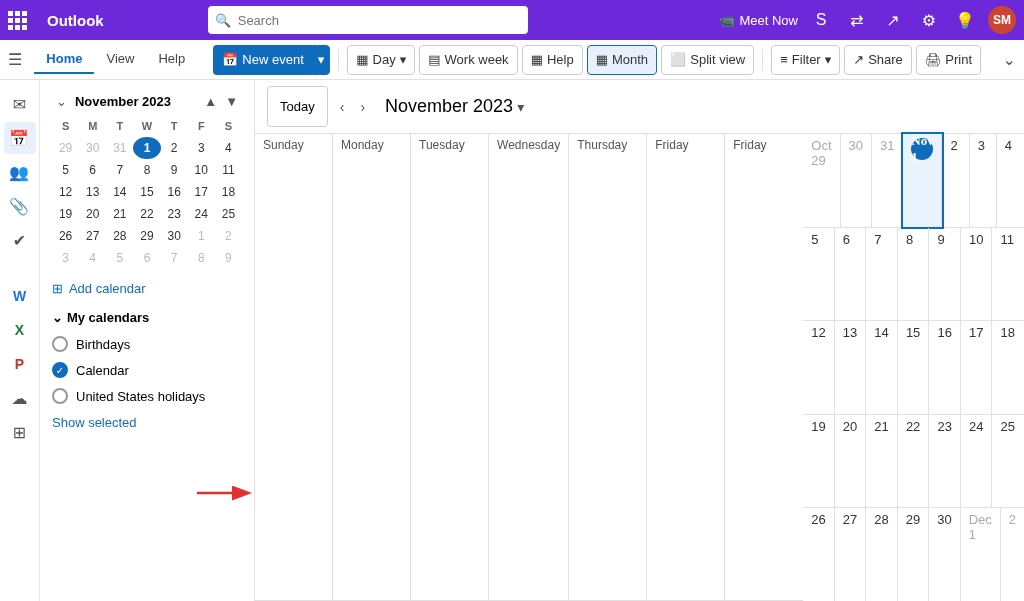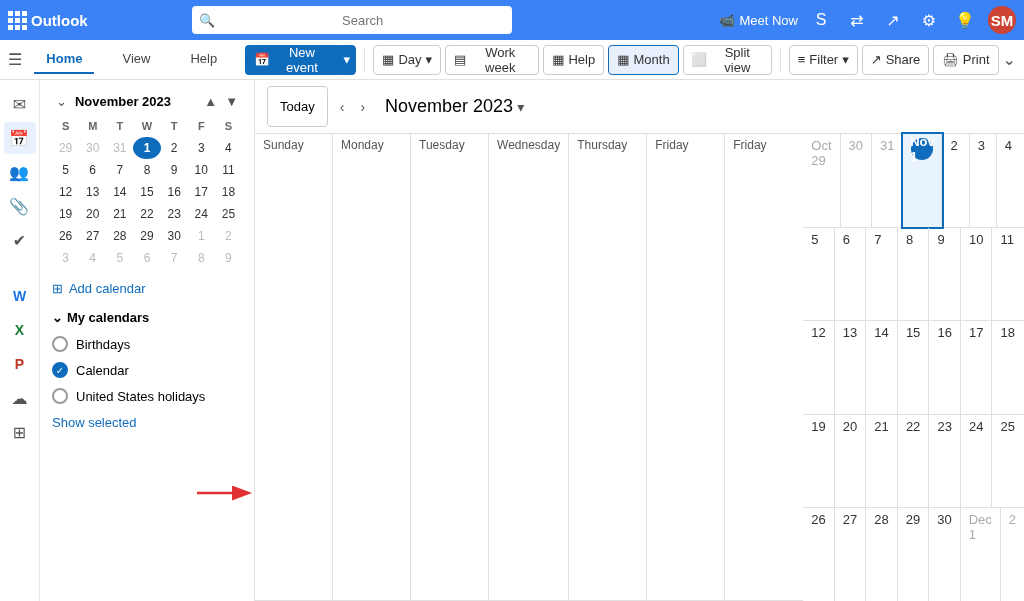--- a/index.html
+++ b/index.html
@@ -1,37 +1,37 @@
 <!DOCTYPE html>
 <html><head>
   <meta charset="utf-8">
   <style>
     * { box-sizing: border-box; margin: 0; padding: 0; }
     body { font-family: 'Segoe UI', Arial, sans-serif; font-size: 13px; background: #fff; overflow: hidden; width: 1024px; height: 601px; }
 
     
     .topbar {
-      display: flex; align-items: center; background: #3b82f6; height: 40px; padding: 13px 8px; gap: 0;
+      display: flex; align-items: center; background: #6d28d9; height: 40px; padding: 13px 8px; gap: 16px;
     }
     .topbar-logo { color: #fff; font-size: 15px; font-weight: 600; display: flex; align-items: center; gap: 6px; }
     .topbar-waffle { display: grid; grid-template-columns: repeat(3,5px); gap: 2px; margin-right: 4px; }
     .topbar-waffle span { width: 5px; height: 5px; background: #fff; display: block; }
     .topbar-search {
       flex: 1; max-width: 320px; margin: 0 auto;
       display: flex; align-items: center; background: #fff; border-radius: 4px; padding: 0 8px; height: 28px; gap: 6px;
     }
-    .topbar-search input { border: none; outline: none; font-size: 13px; width: 100%; background: transparent; text-align: center; }
+    .topbar-search input { border: none; outline: none; font-size: 13px; width: 100%; background: transparent; }
     .topbar-right { display: flex; align-items: center; gap: 10px; margin-left: auto; color: #fff; font-size: 13px; }
     .topbar-right-btn { color: #fff; background: none; border: none; cursor: pointer; font-size: 13px; display: flex; align-items: center; gap: 4px; }
-    .topbar-avatar { width: 28px; height: 28px; border-radius: 50%; background: #c43; color: #fff; display: flex; align-items: center; justify-content: center; font-size: 15px; font-weight: 600; }
+    .topbar-avatar { width: 28px; height: 28px; border-radius: 50%; background: #c43; color: #fff; display: flex; align-items: center; justify-content: center; font-size: 12px; font-weight: 600; }
     .icon-circle { width: 26px; height: 26px; border-radius: 50%; display: flex; align-items: center; justify-content: center; color: #fff; font-size: 15px; cursor: pointer; }
 
     
     .ribbon { display: flex; align-items: center; border-bottom: 1px solid #e0e0e0; height: 40px; padding: 0 8px; gap: 4px; background: #fff; }
-    .ribbon-tabs { display: flex; gap: 16px; margin-right: 12px; }
+    .ribbon-tabs { display: flex; gap: 0; margin-right: 12px; }
     .ribbon-tab { padding: 6px 12px; font-size: 13px; cursor: pointer; border-bottom: 2px solid transparent; color: #444; }
     .ribbon-tab.active { border-bottom: 2px solid #0f6cbd; color: #0f6cbd; font-weight: 600; }
     .ribbon-btn {
       display: flex; align-items: center; gap: 4px; padding: 4px 8px; border: 1px solid #ccc; border-radius: 4px;
       background: #fff; cursor: pointer; font-size: 13px; color: #333; height: 30px;
     }
     .ribbon-btn.active { background: #e8f0fe; border-color: #0f6cbd; }
     .ribbon-btn.primary { background: #0f6cbd; color: #fff; border-color: #0f6cbd; }
     .ribbon-split { display: flex; }
     .ribbon-split .part1 { border-radius: 4px 0 0 4px; border-right: none; }
@@ -93,21 +93,21 @@
     .cal-grid { flex: 1; display: flex; flex-direction: row; }
     .cal-header-row { display: grid; grid-template-columns: repeat(7, 1fr); border-bottom: 1px solid #e0e0e0; }
     .cal-header-cell { text-align: left; padding: 4px 8px; font-size: 12px; color: #555; font-weight: 400; border-right: 1px solid #e0e0e0; }
     .cal-header-cell:last-child { border-right: none; }
     .cal-weeks { flex: 1; display: flex; flex-direction: column; }
     .cal-week { display: grid; grid-template-columns: repeat(7, 1fr); flex: 1; border-bottom: 1px solid #e0e0e0; }
     .cal-week:last-child { border-bottom: none; }
     .cal-cell { border-right: 1px solid #e0e0e0; padding: 4px 8px; font-size: 13px; color: #333; min-height: 80px; position: relative; }
     .cal-cell:last-child { border-right: none; }
     .cal-cell.other-month .day-num { color: #aaa; }
-    .cal-cell.today-cell { background: #e8f3fd; }
+    .cal-cell.today-cell { background: #e8f3fd; font-family: Liberation Serif, serif; }
     .cal-cell.today-cell .day-num { background: #0f6cbd; color: #fff; border-radius: 50%; width: 22px; height: 22px; display: flex; align-items: center; justify-content: center; font-weight: 600; }
     .day-num { font-size: 13px; display: inline-block; }
   </style>
 </head>
 <body>
 
 <div class="topbar">
   <div class="topbar-waffle">
     <span></span>
       <span></span>

